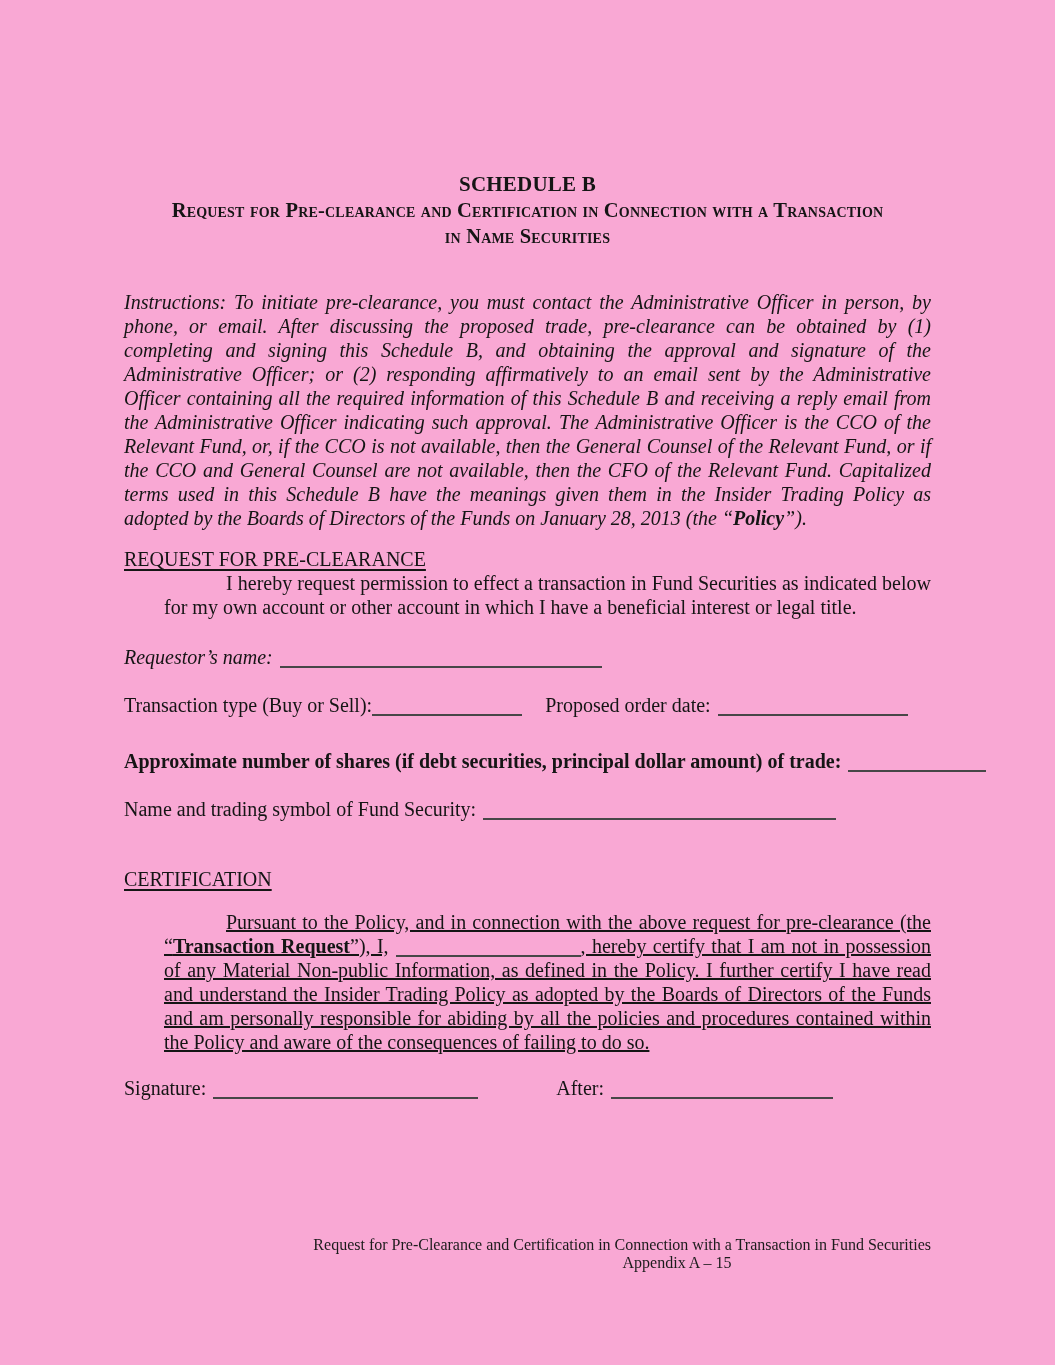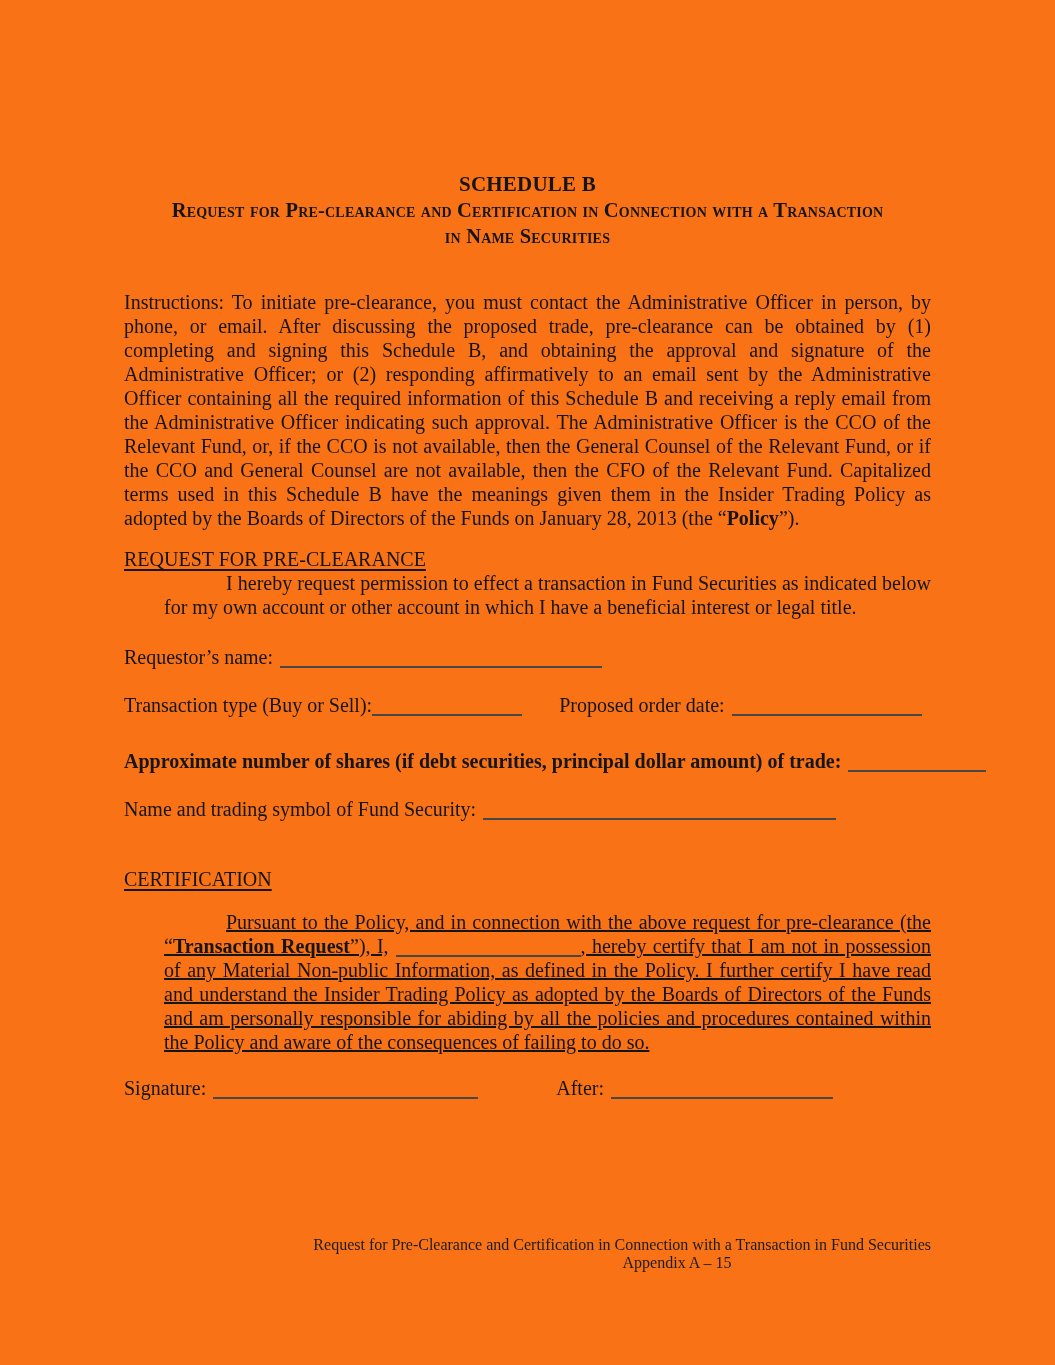--- a/index.html
+++ b/index.html
@@ -2,62 +2,63 @@
 <html><head>
 <meta charset="utf-8">
 <style>
   * { margin: 0; padding: 0; box-sizing: border-box; }
   html, body { background: #e9e9e9; }
   body { font-family: "Liberation Serif", serif; }
   .page {
     position: relative;
     width: 1055px;
     height: 1365px;
-    background: #f97316;
+    background: #f9a8d4;
     color: #151515;
     overflow: hidden;
   }
   .content {
     padding: 172px 124px 0 124px;
     font-size: 20px;
     line-height: 24px;
   }
   .title-block { text-align: center; font-weight: bold; }
   .title-main { font-size: 21px; line-height: 25px; letter-spacing: 0.2px; }
   .title-sub  { font-size: 20.5px; line-height: 26px; font-variant: small-caps; letter-spacing: 0.2px; }
   .instructions {
     margin-top: 41px;
     text-align: justify;
+    font-style: italic;
   }
   .bold { font-weight: bold; }
   .sec1 { margin-top: 17px; }
   .section-heading {
     text-decoration: underline;
     text-underline-offset: 3px;
   }
   .para { text-align: justify; margin-left: 40px; }
   .indent { text-indent: 62px; }
   .form-row { white-space: nowrap; }
-  .row-requestor   { margin-top: 26px; }
+  .row-requestor   { margin-top: 26px; font-style: italic; }
   .row-transaction { margin-top: 24px; }
   .row-shares      { margin-top: 32px; font-weight: bold; }
   .row-security    { margin-top: 24px; }
   .cert-heading-wrap { margin-top: 46px; }
   .cert-para { margin-top: 19px; text-decoration: underline; }
   .row-signature { margin-top: 22px; }
   .blank {
     display: inline-block;
     height: 1.05em;
     vertical-align: -0.22em;
     border-bottom: 2px solid #474747;
   }
   .ml { margin-left: 7px; }
   .blank-requestor   { width: 322px; }
   .blank-transaction { width: 150px; }
-  .label-proposed    { margin-left: 37px; }
+  .label-proposed    { margin-left: 23px; }
   .blank-proposed    { width: 190px; }
   .blank-shares      { width: 138px; }
   .blank-security    { width: 353px; }
   .blank-cert        { width: 185px; }
   .blank-signature   { width: 265px; }
   .label-date        { margin-left: 78px; }
   .blank-date        { width: 222px; }
   .footer {
     position: absolute;
     top: 1236px;

